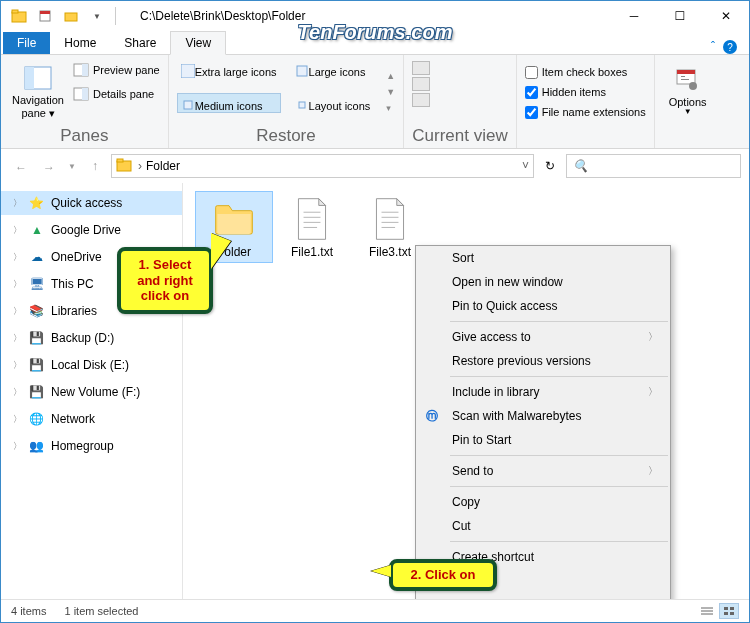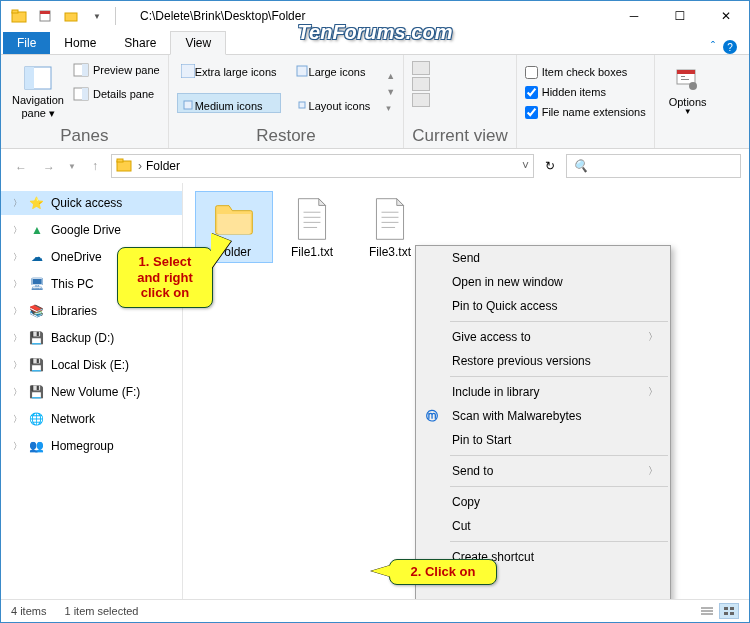--- a/index.html
+++ b/index.html
@@ -58,21 +58,21 @@
 .ctxmenu { position: absolute; left: 232px; top: 62px; width: 256px; background: #f0f0f0; border: 1px solid #a0a0a0; box-shadow: 3px 3px 6px rgba(0,0,0,0.25); font-size: 12px; }
 .ctxmenu .mi { height: 24px; display: flex; align-items: center; padding-left: 36px; padding-right: 12px; position: relative; }
 .ctxmenu .mi .arr { margin-left: auto; color: #555; font-size: 10px; }
 .ctxmenu .sep { height: 1px; background: #d0d0d0; margin: 3px 2px 3px 34px; }
 .ctxmenu .mi .mico { position: absolute; left: 8px; width: 16px; height: 16px; display: flex; align-items: center; justify-content: center; }
 
 .status { position: absolute; bottom: 0; left: 0; right: 0; height: 23px; border-top: 1px solid #e1e1e1; background: #fff; display: flex; align-items: center; padding: 0 10px; font-size: 11px; color: #444; gap: 18px; }
 .status .viewbtns { margin-left: auto; display: flex; gap: 2px; }
 .status .vb { width: 20px; height: 16px; border: 1px solid transparent; display: flex; align-items: center; justify-content: center; }
 
-.callout { position: absolute; background: #ffff33; border: 1px solid #14532d; border-radius: 8px; padding: 6px 10px; font-weight: bold; color: #c00000; font-size: 13px; text-align: center; line-height: 1.2; box-shadow: 1px 1px 3px rgba(0,0,0,0.3); }
+.callout { position: absolute; background: #ffff33; border: 4px solid #14532d; border-radius: 8px; padding: 6px 10px; font-weight: bold; color: #c00000; font-size: 13px; text-align: center; line-height: 1.2; box-shadow: 1px 1px 3px rgba(0,0,0,0.3); }
 .callout1 { left: 116px; top: 246px; width: 96px; }
 .callout2 { left: 388px; top: 558px; width: 108px; padding: 4px 8px; }
 .callout-arrow { position: absolute; width: 0; height: 0; }
 .ca1 { left: 210px; top: 232px; border-left: 20px solid #ffff33; border-top: 8px solid transparent; border-bottom: 28px solid transparent; filter: drop-shadow(1px 0 0 #000);}
 .ca2 { left: 370px; top: 564px; border-right: 20px solid #ffff33; border-top: 6px solid transparent; border-bottom: 6px solid transparent; filter: drop-shadow(-1px 0 0 #000);}
 
 .watermark { position: absolute; top: 20px; left: 50%; transform: translateX(-50%); font-size: 20px; font-weight: bold; font-style: italic; color: #fff; text-shadow: 1px 1px 0 #2a5a8a, -1px -1px 0 #2a5a8a, 1px -1px 0 #2a5a8a, -1px 1px 0 #2a5a8a, 2px 2px 3px rgba(0,0,0,0.4); pointer-events: none; }
 
 .folder-svg { width: 40px; height: 36px; }
 .txt-svg { width: 34px; height: 44px; }
@@ -349,21 +349,21 @@
               <line x1="10" y1="18" x2="30" y2="18" stroke="#aaa"></line>
               <line x1="10" y1="24" x2="30" y2="24" stroke="#aaa"></line>
               <line x1="10" y1="30" x2="30" y2="30" stroke="#aaa"></line>
               <line x1="10" y1="36" x2="26" y2="36" stroke="#aaa"></line>
             </svg>
           </div>
           <div class="fname">File3.txt</div>
         </div></div>
     <div class="ctxmenu" id="ctxmenu">
         <div class="mi">
-          <span>Send</span>
+          <span>Sort</span>
         </div>
         <div class="mi">
           <span>Open in new window</span>
         </div>
         <div class="mi">
           <span>Pin to Quick access</span>
         </div>
         <div class="sep"></div>
         <div class="mi">
           <span>Give access to</span>

